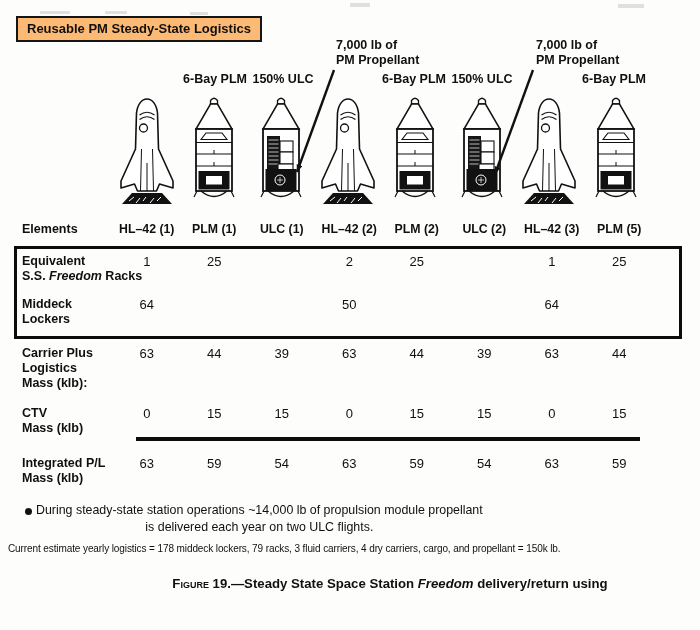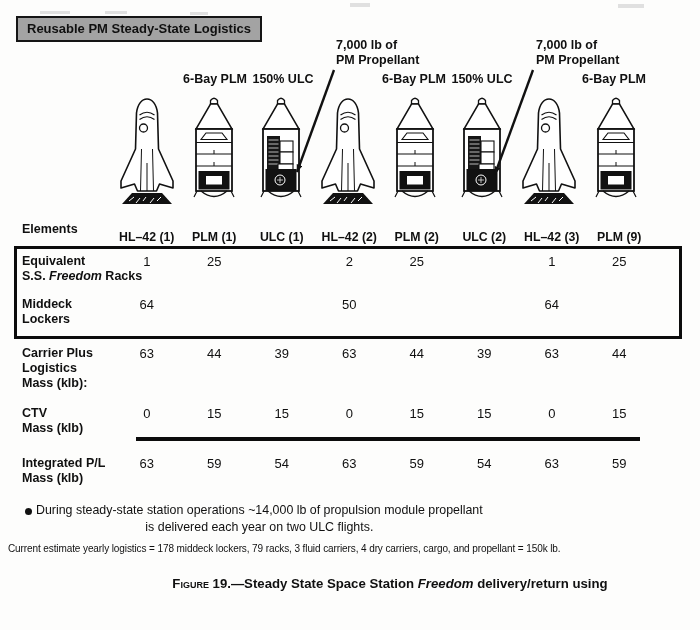--- a/index.html
+++ b/index.html
@@ -5,21 +5,21 @@
   html,body { margin:0; padding:0; background:#ffffff; }
   .stage {
     position:relative; width:700px; height:630px; background:#fdfdfc;
     font-family:"Liberation Sans", sans-serif; color:#101010; overflow:hidden;
   }
   .smudge { position:absolute; background:#c9c9c9; opacity:.55; }
 
   .titlebox {
     position:absolute; left:16px; top:16px; border:2.5px solid #151515;
     padding:3px 9px 4px 9px; font-weight:700; font-size:13px; white-space:nowrap;
-    background:#a3a3a3;
+    background:#fdba74;
   }
 
   .cfg {
     position:absolute; top:72px; transform:translateX(-50%);
     font-weight:700; font-size:12.5px; white-space:nowrap;
   }
   .prop {
     position:absolute; top:38px; font-weight:700; font-size:12.5px;
     line-height:14.5px; white-space:pre-line;
   }
@@ -28,21 +28,21 @@
 
   .rowlabel {
     position:absolute; left:22px; width:134px; font-weight:700; font-size:12.5px;
     line-height:15px; white-space:pre-line;
   }
   .vgrid {
     position:absolute; left:113px; width:540px;
     display:grid; grid-template-columns:repeat(8, 1fr);
   }
   .vgrid span { text-align:center; white-space:nowrap; }
-  .heads span { font-weight:700; font-size:12.3px;margin-top:8px; }
+  .heads span { font-weight:700; font-size:12.3px; }
   .vals span  { font-weight:400; font-size:13px; }
 
   .databox {
     position:absolute; left:14px; top:246px; width:662px; height:87px;
     border:3px solid #0c0c0c;
   }
   .sumline { position:absolute; left:136px; top:437px; width:504px; height:4px; background:#0c0c0c; }
 
   .bullet { position:absolute; left:25px; top:508px; width:7px; height:7px; border-radius:50%; background:#111; }
   .note { position:absolute; font-size:12.4px; line-height:16.5px; white-space:pre-line;text-align:center; }
@@ -156,21 +156,21 @@
 
   <div class="rowlabel" style="top:222px">Elements</div>
   <div class="vgrid heads" style="top:222px">
     <span>HL–42 (1)</span>
     <span>PLM (1)</span>
     <span>ULC (1)</span>
     <span>HL–42 (2)</span>
     <span>PLM (2)</span>
     <span>ULC (2)</span>
     <span>HL–42 (3)</span>
-    <span>PLM (9)</span>
+    <span>PLM (5)</span>
   </div>
 
   <div class="databox"></div>
 
   <div class="rowlabel" style="top:254px"><span>Equivalent
 S.S. </span><span class="it">Freedom</span><span> Racks</span></div>
   <div class="vgrid vals" style="top:254px">
     <span>1</span>
     <span>25</span>
     <span></span>

